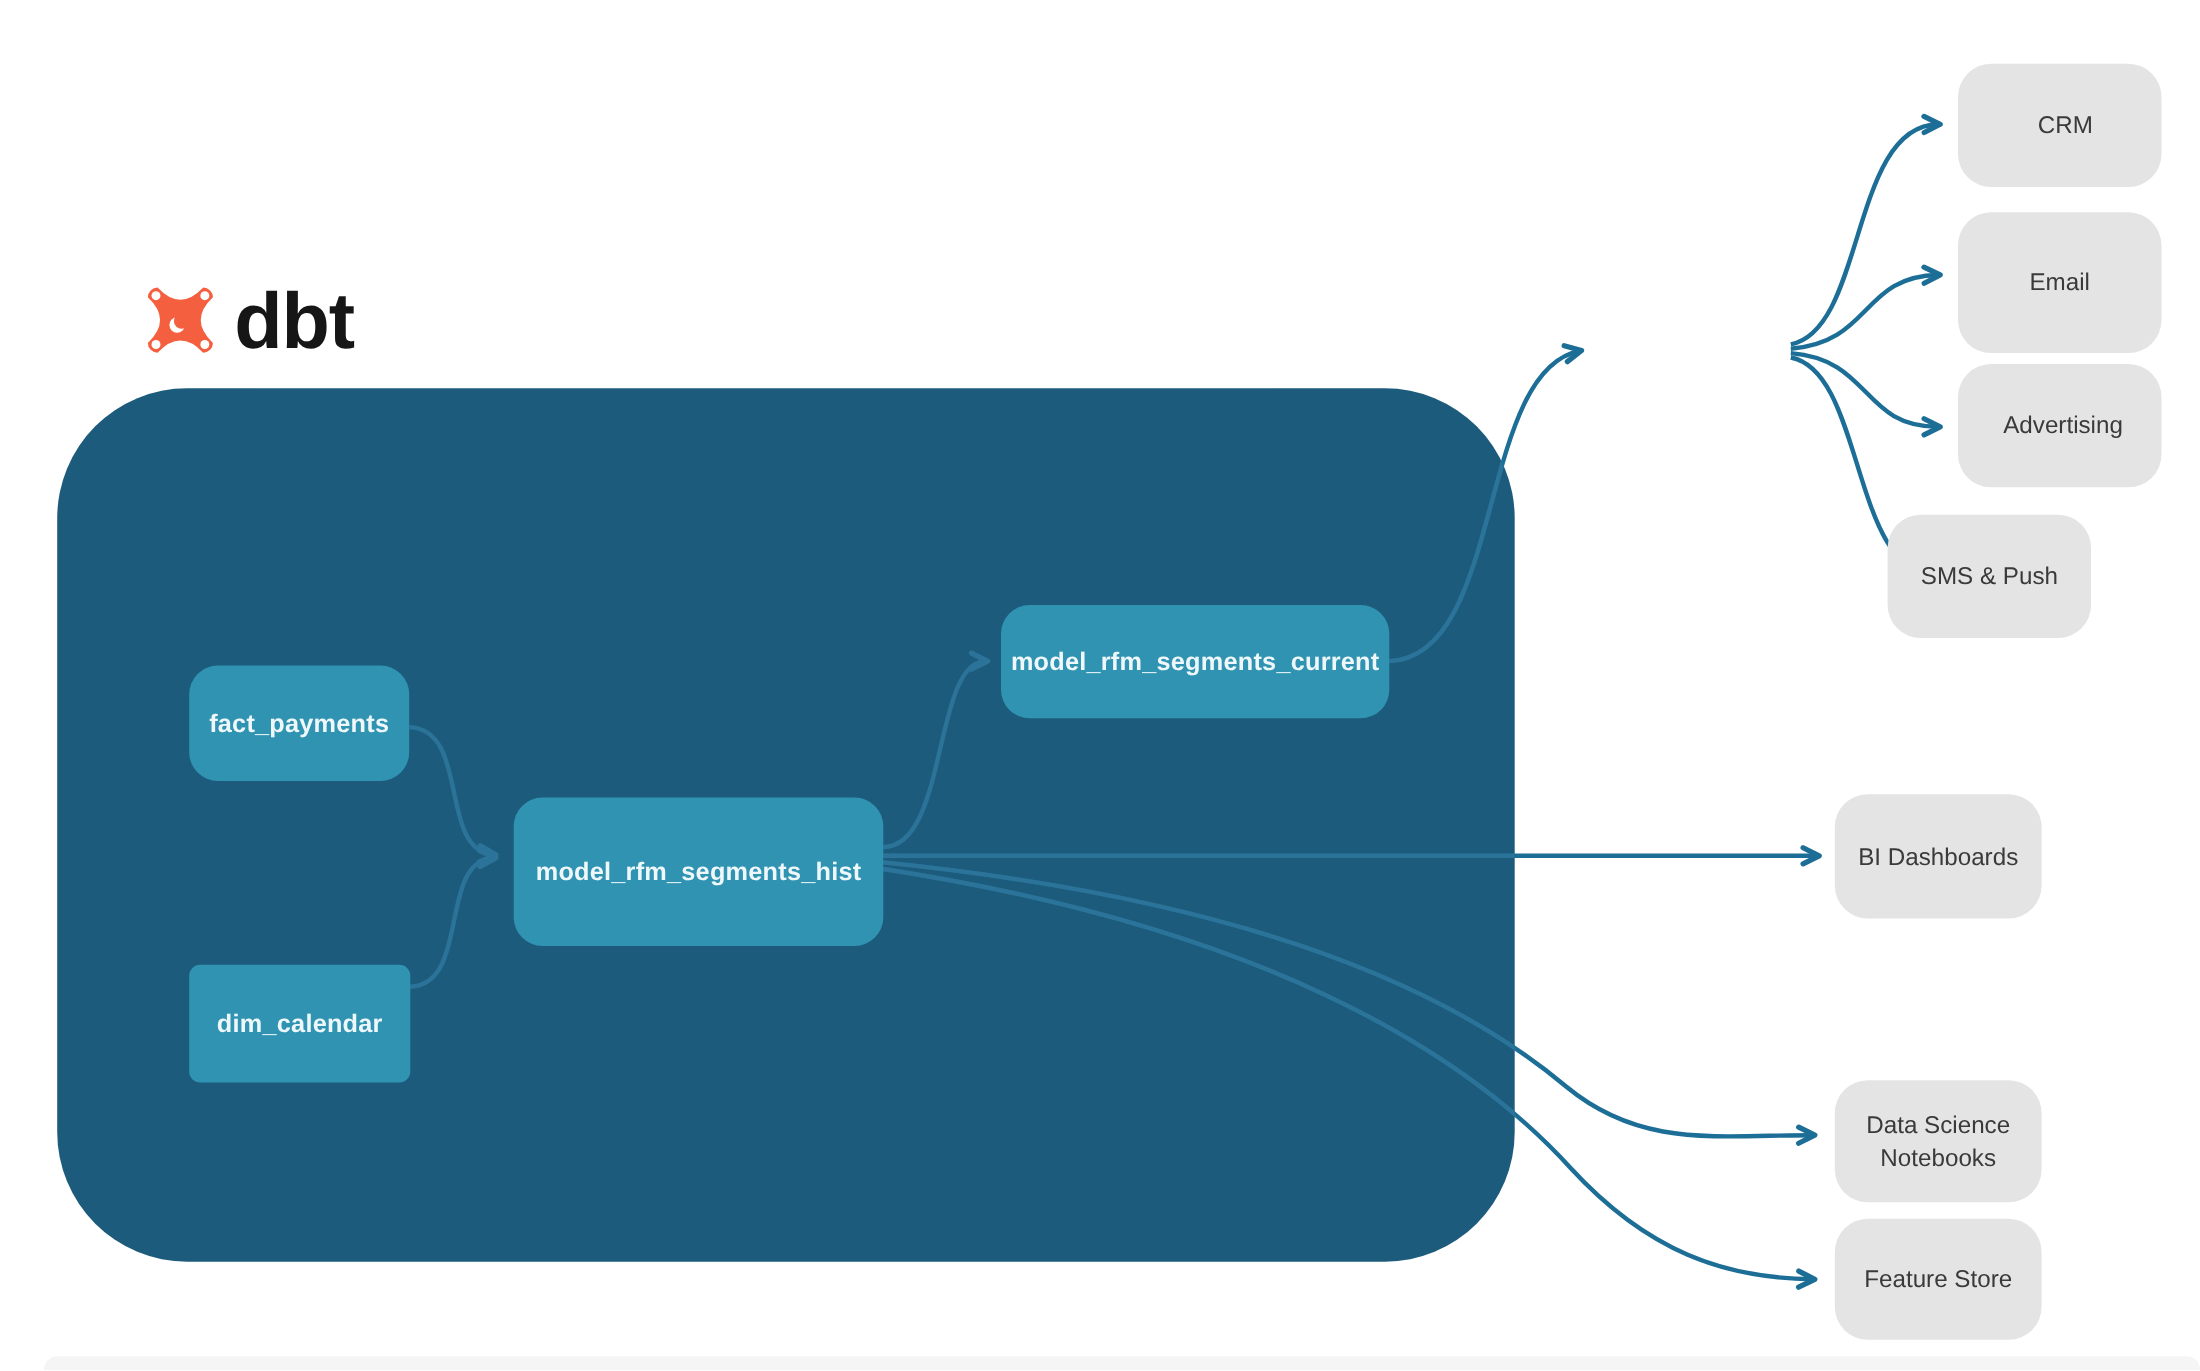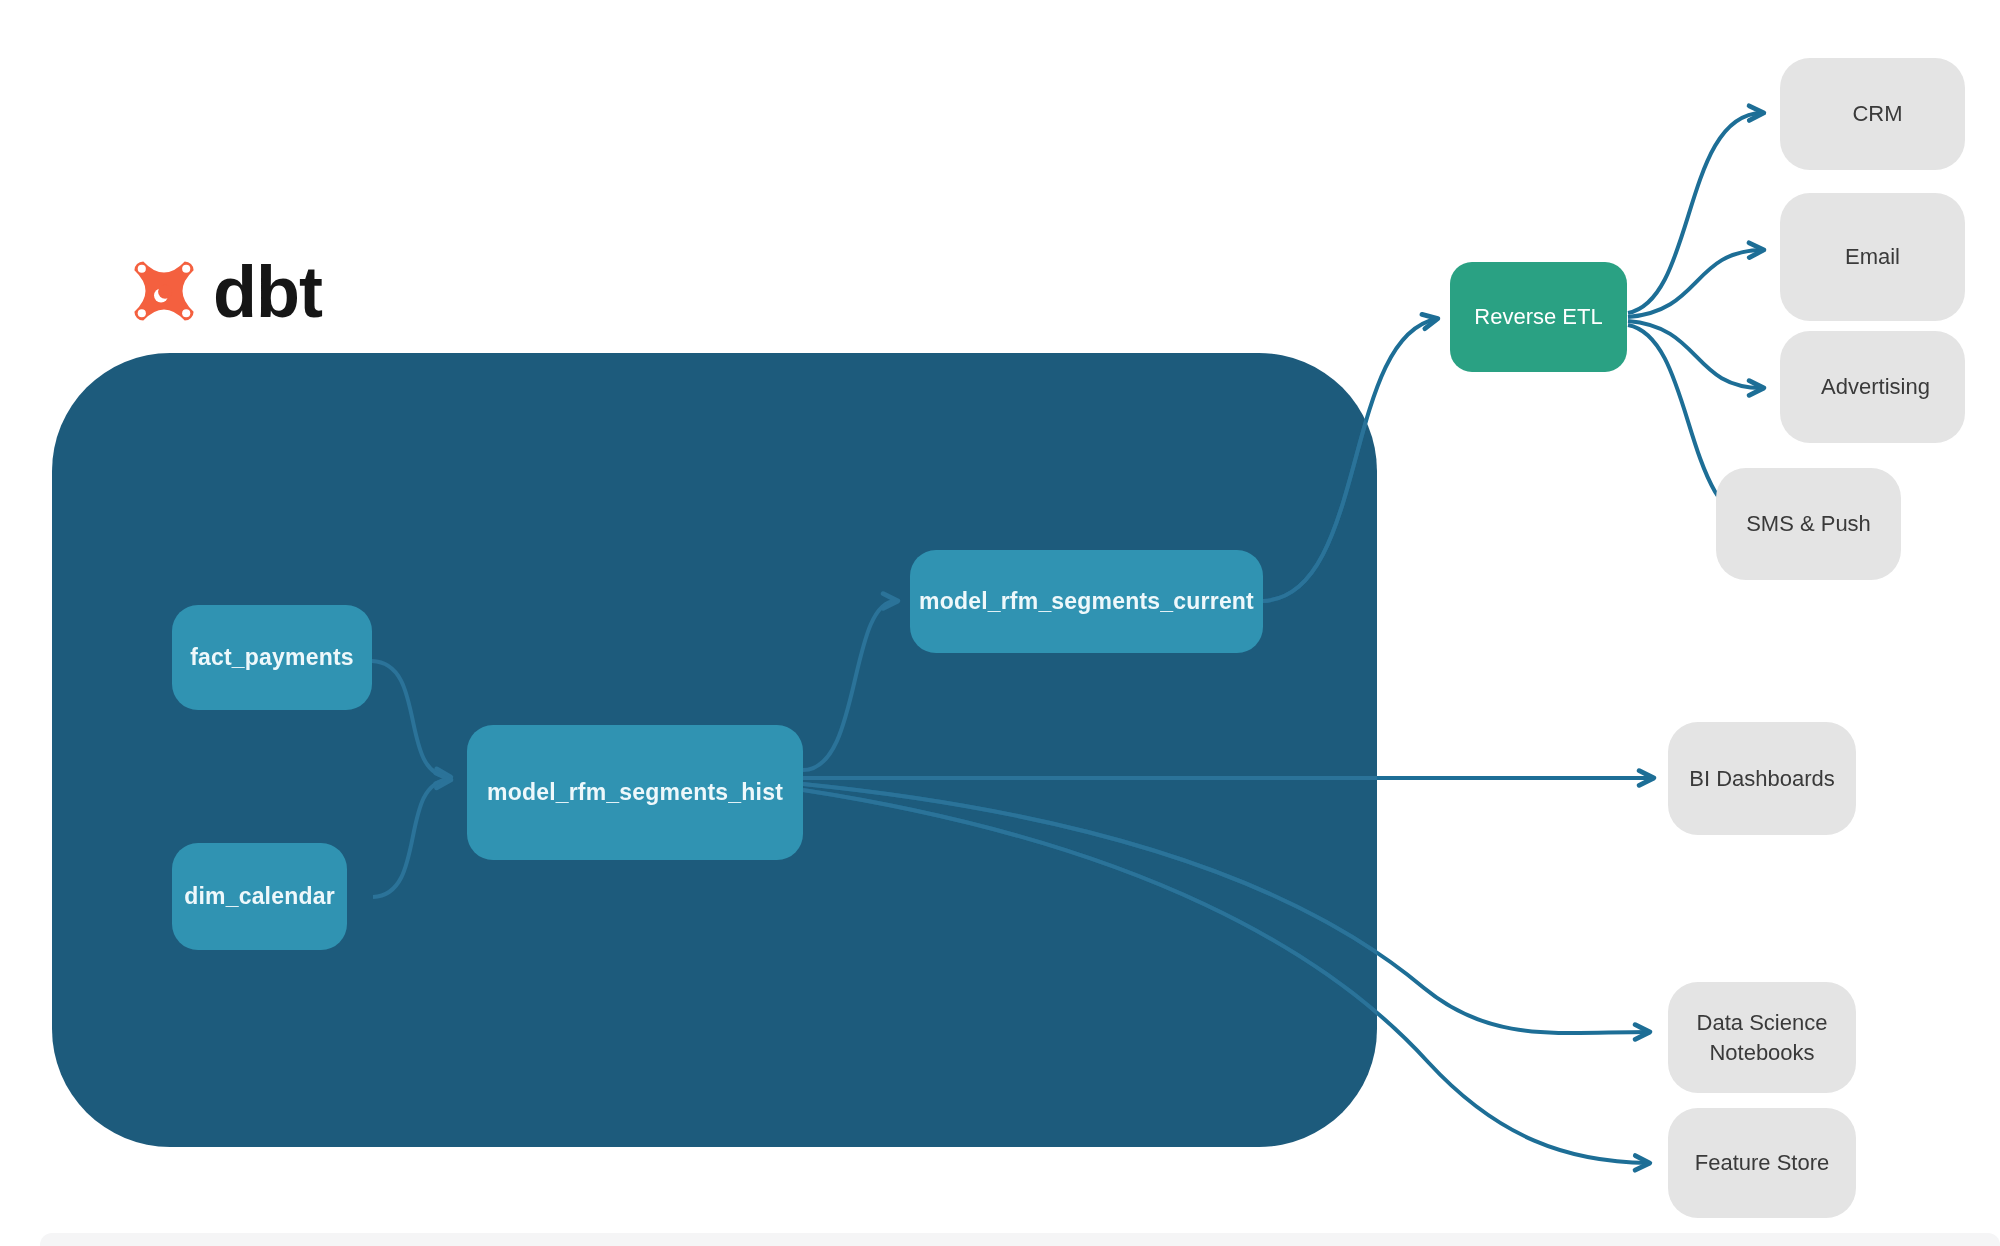--- a/index.html
+++ b/index.html
@@ -97,33 +97,30 @@
       <circle cx="80" cy="80" r="5.5" fill="#ffffff"></circle>
       <circle cx="46" cy="56" r="9.5" fill="#ffffff"></circle>
       <circle cx="51.5" cy="51" r="9.5" fill="var(--logo_orange,#f4603f)"></circle>
     </svg>
     <span class="logo-text">dbt</span>
   </div>
 
   <div class="node node-teal" style="left:172px;top:605px;width:200px;height:105px;">
     <span>fact_payments</span>
   </div>
-  <div class="node node-teal" style="left:172px;top:843px;width:175px;height:107px;">
+  <div class="node node-teal" style="left:172px;top:877px;width:201px;height:107px;border-radius:10px;">
     <span>dim_calendar</span>
   </div>
   <div class="node node-teal" style="left:467px;top:725px;width:336px;height:135px;">
     <span>model_rfm_segments_hist</span>
   </div>
   <div class="node node-teal" style="left:910px;top:550px;width:353px;height:103px;">
     <span>model_rfm_segments_current</span>
   </div>
 
-  <div class="node node-green" style="left:1450px;top:262px;width:177px;height:110px;">
-    <span>Reverse ETL</span>
-  </div>
 
   <div class="node node-gray" style="left:1780px;top:58px;width:185px;height:112px;padding-left:24px;">
     <span>CRM</span>
   </div>
   <div class="node node-gray" style="left:1780px;top:193px;width:185px;height:128px;">
     <span>Email</span>
   </div>
   <div class="node node-gray" style="left:1780px;top:331px;width:185px;height:112px;padding-left:20px;">
     <span>Advertising</span>
   </div>

